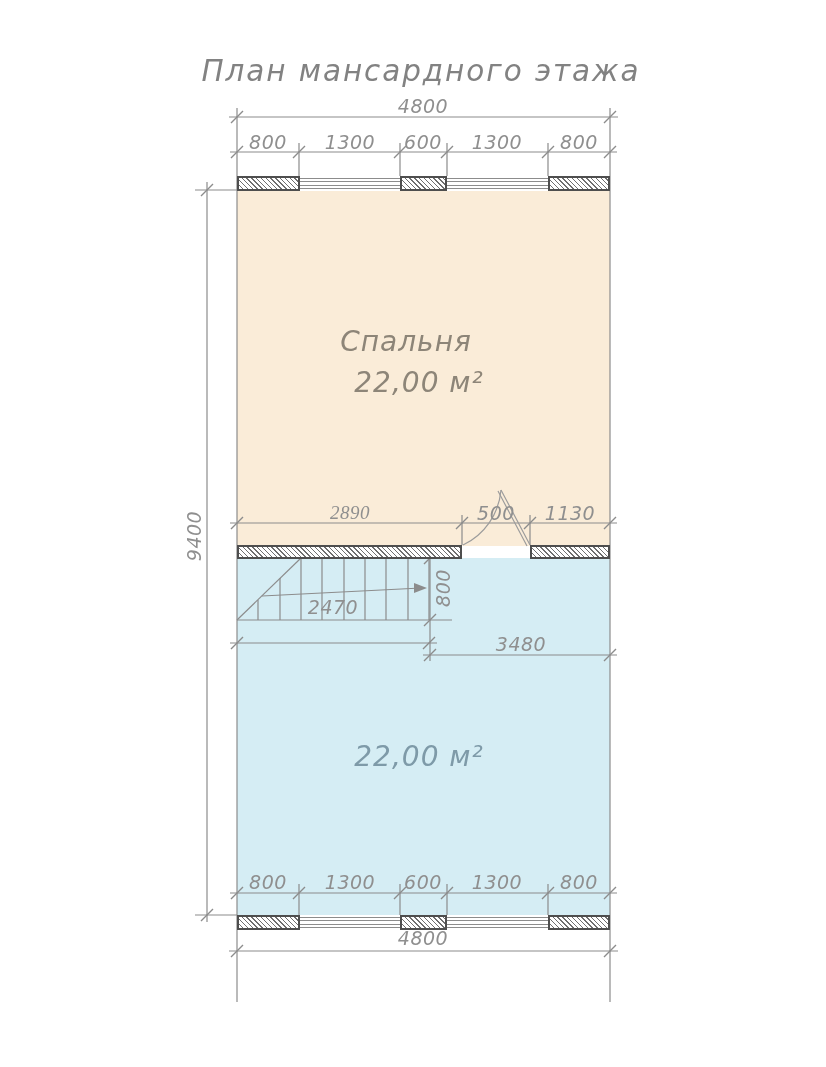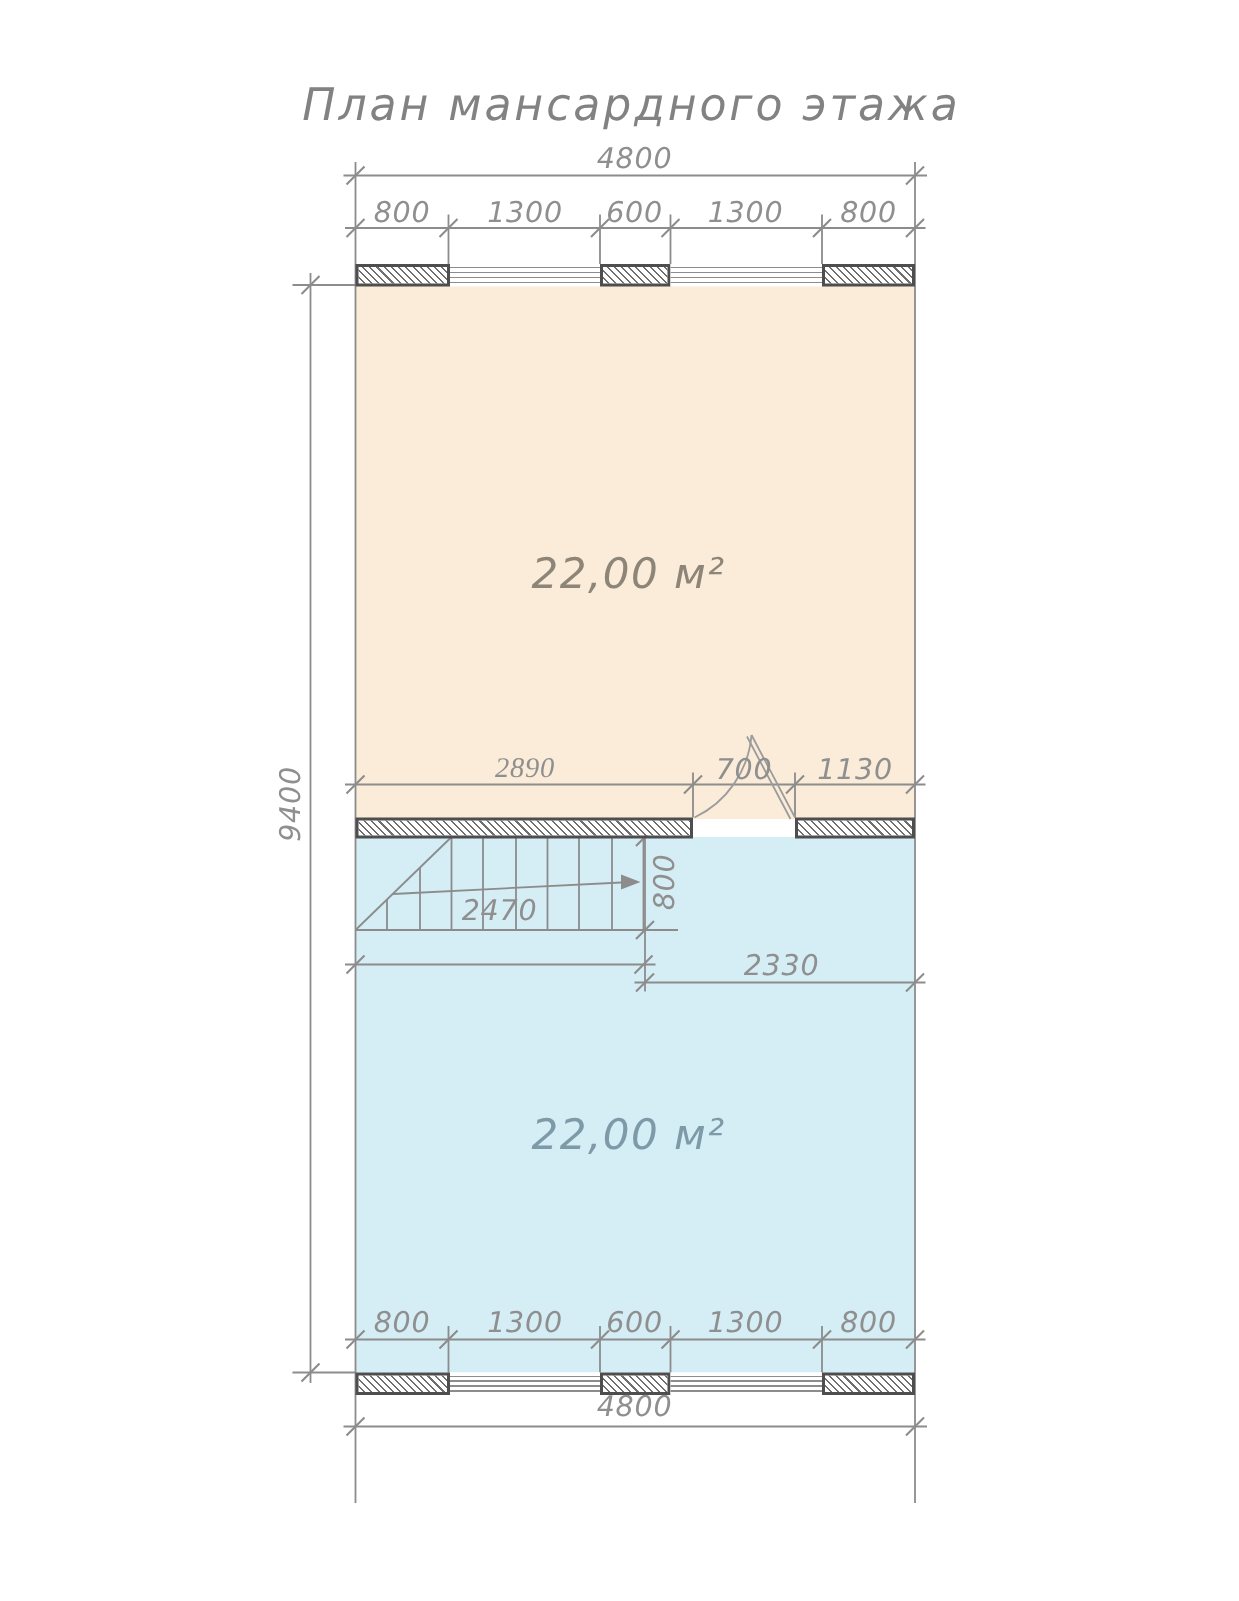--- a/index.html
+++ b/index.html
@@ -99,29 +99,30 @@
 
   <span class="txt dim" style="left:423px;top:95px;">4800</span>
   <span class="txt dim" style="left:268px;top:131px;">800</span>
   <span class="txt dim" style="left:350px;top:131px;">1300</span>
   <span class="txt dim" style="left:423px;top:131px;">600</span>
   <span class="txt dim" style="left:497px;top:131px;">1300</span>
   <span class="txt dim" style="left:579px;top:131px;">800</span>
 
   <span class="txt vdim" style="left:194px;top:536px;">9400</span>
 
+  <div class="txt room-label bedroom-text" style="left:406px;top:325px;">Спальня</div>
   <div class="txt room-label bedroom-text" style="left:419px;top:366px;">22,00 м²</div>
 
   <span class="txt dim" style="left:350px;top:502px;font-family:Liberation Serif, serif;">2890</span>
-  <span class="txt dim" style="left:496px;top:502px;">700</span>
+  <span class="txt dim" style="left:496px;top:502px;">500</span>
   <span class="txt dim" style="left:570px;top:502px;">1130</span>
 
   <span class="txt vdim" style="left:443px;top:588px;">800</span>
   <span class="txt dim" style="left:333px;top:596px;">2470</span>
-  <span class="txt dim" style="left:521px;top:633px;">2330</span>
+  <span class="txt dim" style="left:521px;top:633px;">3480</span>
 
   <div class="txt room-label lounge-text" style="left:419px;top:740px;">22,00 м²</div>
 
   <span class="txt dim" style="left:268px;top:871px;">800</span>
   <span class="txt dim" style="left:350px;top:871px;">1300</span>
   <span class="txt dim" style="left:423px;top:871px;">600</span>
   <span class="txt dim" style="left:497px;top:871px;">1300</span>
   <span class="txt dim" style="left:579px;top:871px;">800</span>
   <span class="txt dim" style="left:423px;top:927px;">4800</span>
 

